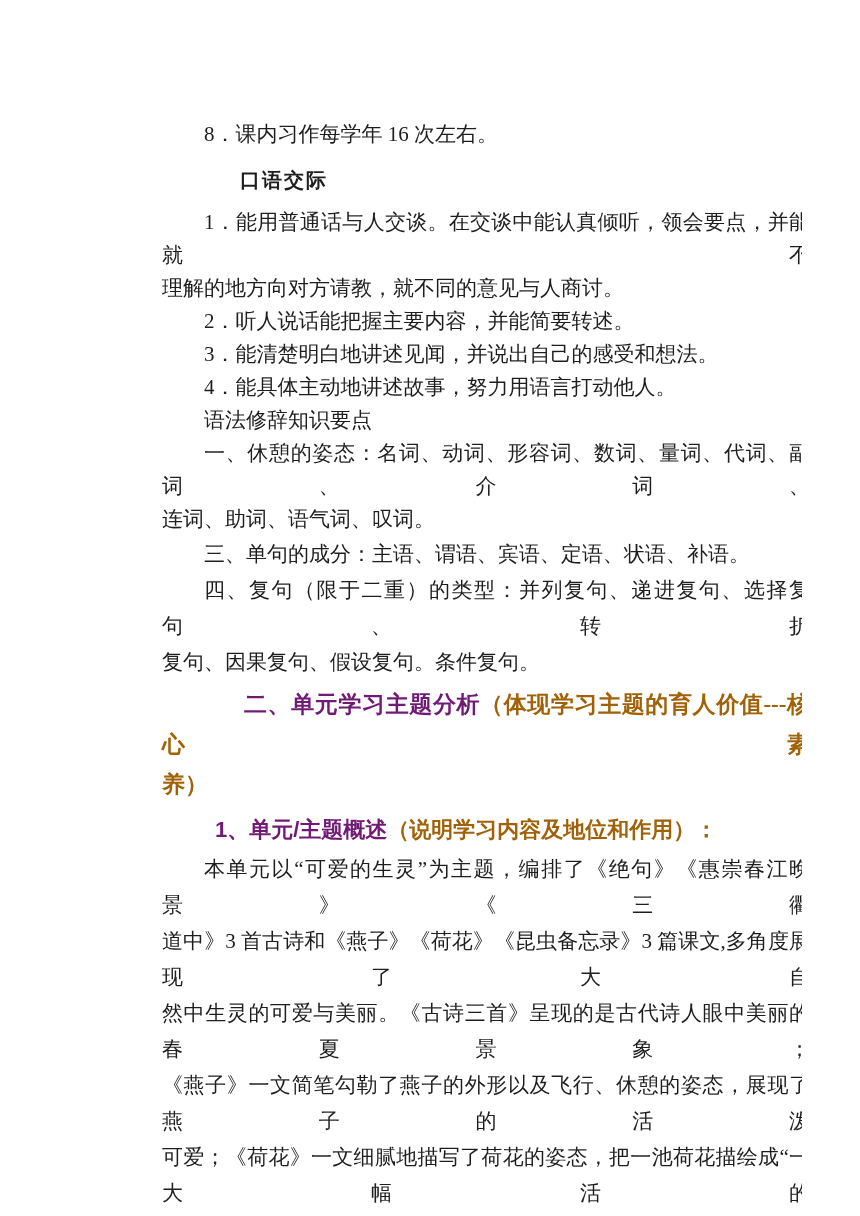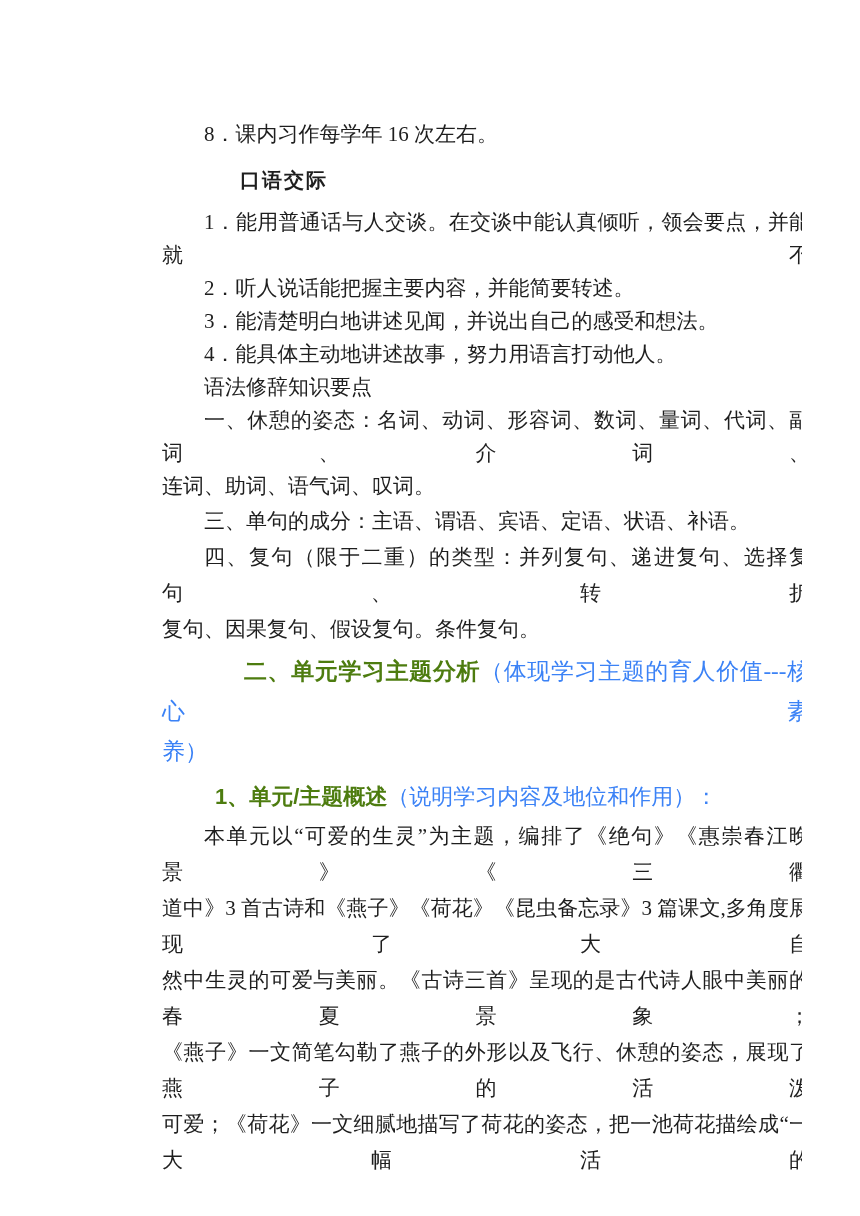--- a/index.html
+++ b/index.html
@@ -67,36 +67,37 @@
     line-height: 38px;
     margin-top: 6px;
   }
   
   .para { line-height: 36px; }
   .para-first { margin-top: 2px; }
   
   .seg-bold {
     font-family: "Liberation Sans", "DejaVu Sans", sans-serif;
     font-weight: 700;
-    color: #4d7c0f;
+    color: #701a75;
   }
   .seg-kai {
     font-family: "Liberation Serif", "DejaVu Serif", serif;
-    font-weight: 400;
-    color: #3b82f6;
+    font-weight: 700;
+    color: #a16207;
   }
 </style>
 </head>
 <body>
 
 <div class="page">
   <div class="doc" id="doc">
       <div class="l i-body">8．课内习作每学年 16 次左右。</div>
       <div class="l hkai i-kai">口语交际</div>
       <div class="l i-body just">1．能用普通话与人交谈。在交谈中能认真倾听，领会要点，并能就不</div>
+      <div class="l">理解的地方向对方请教，就不同的意见与人商讨。</div>
       <div class="l i-body">2．听人说话能把握主要内容，并能简要转述。</div>
       <div class="l i-body">3．能清楚明白地讲述见闻，并说出自己的感受和想法。</div>
       <div class="l i-body">4．能具体主动地讲述故事，努力用语言打动他人。</div>
       <div class="l i-body">语法修辞知识要点</div>
       <div class="l i-body just">一、休憩的姿态：名词、动词、形容词、数词、量词、代词、副词、介词、</div>
       <div class="l">连词、助词、语气词、叹词。</div>
       <div class="l lh36 i-body">三、单句的成分：主语、谓语、宾语、定语、状语、补语。</div>
       <div class="l lh36 i-body just">四、复句（限于二重）的类型：并列复句、递进复句、选择复句、转折</div>
       <div class="l lh36">复句、因果复句、假设复句。条件复句。</div>
       <div class="l hmain i-h1 just"><span class="seg-bold">二、单元学习主题分析</span><span class="seg-kai">（体现学习主题的育人价值---核心素</span></div>

